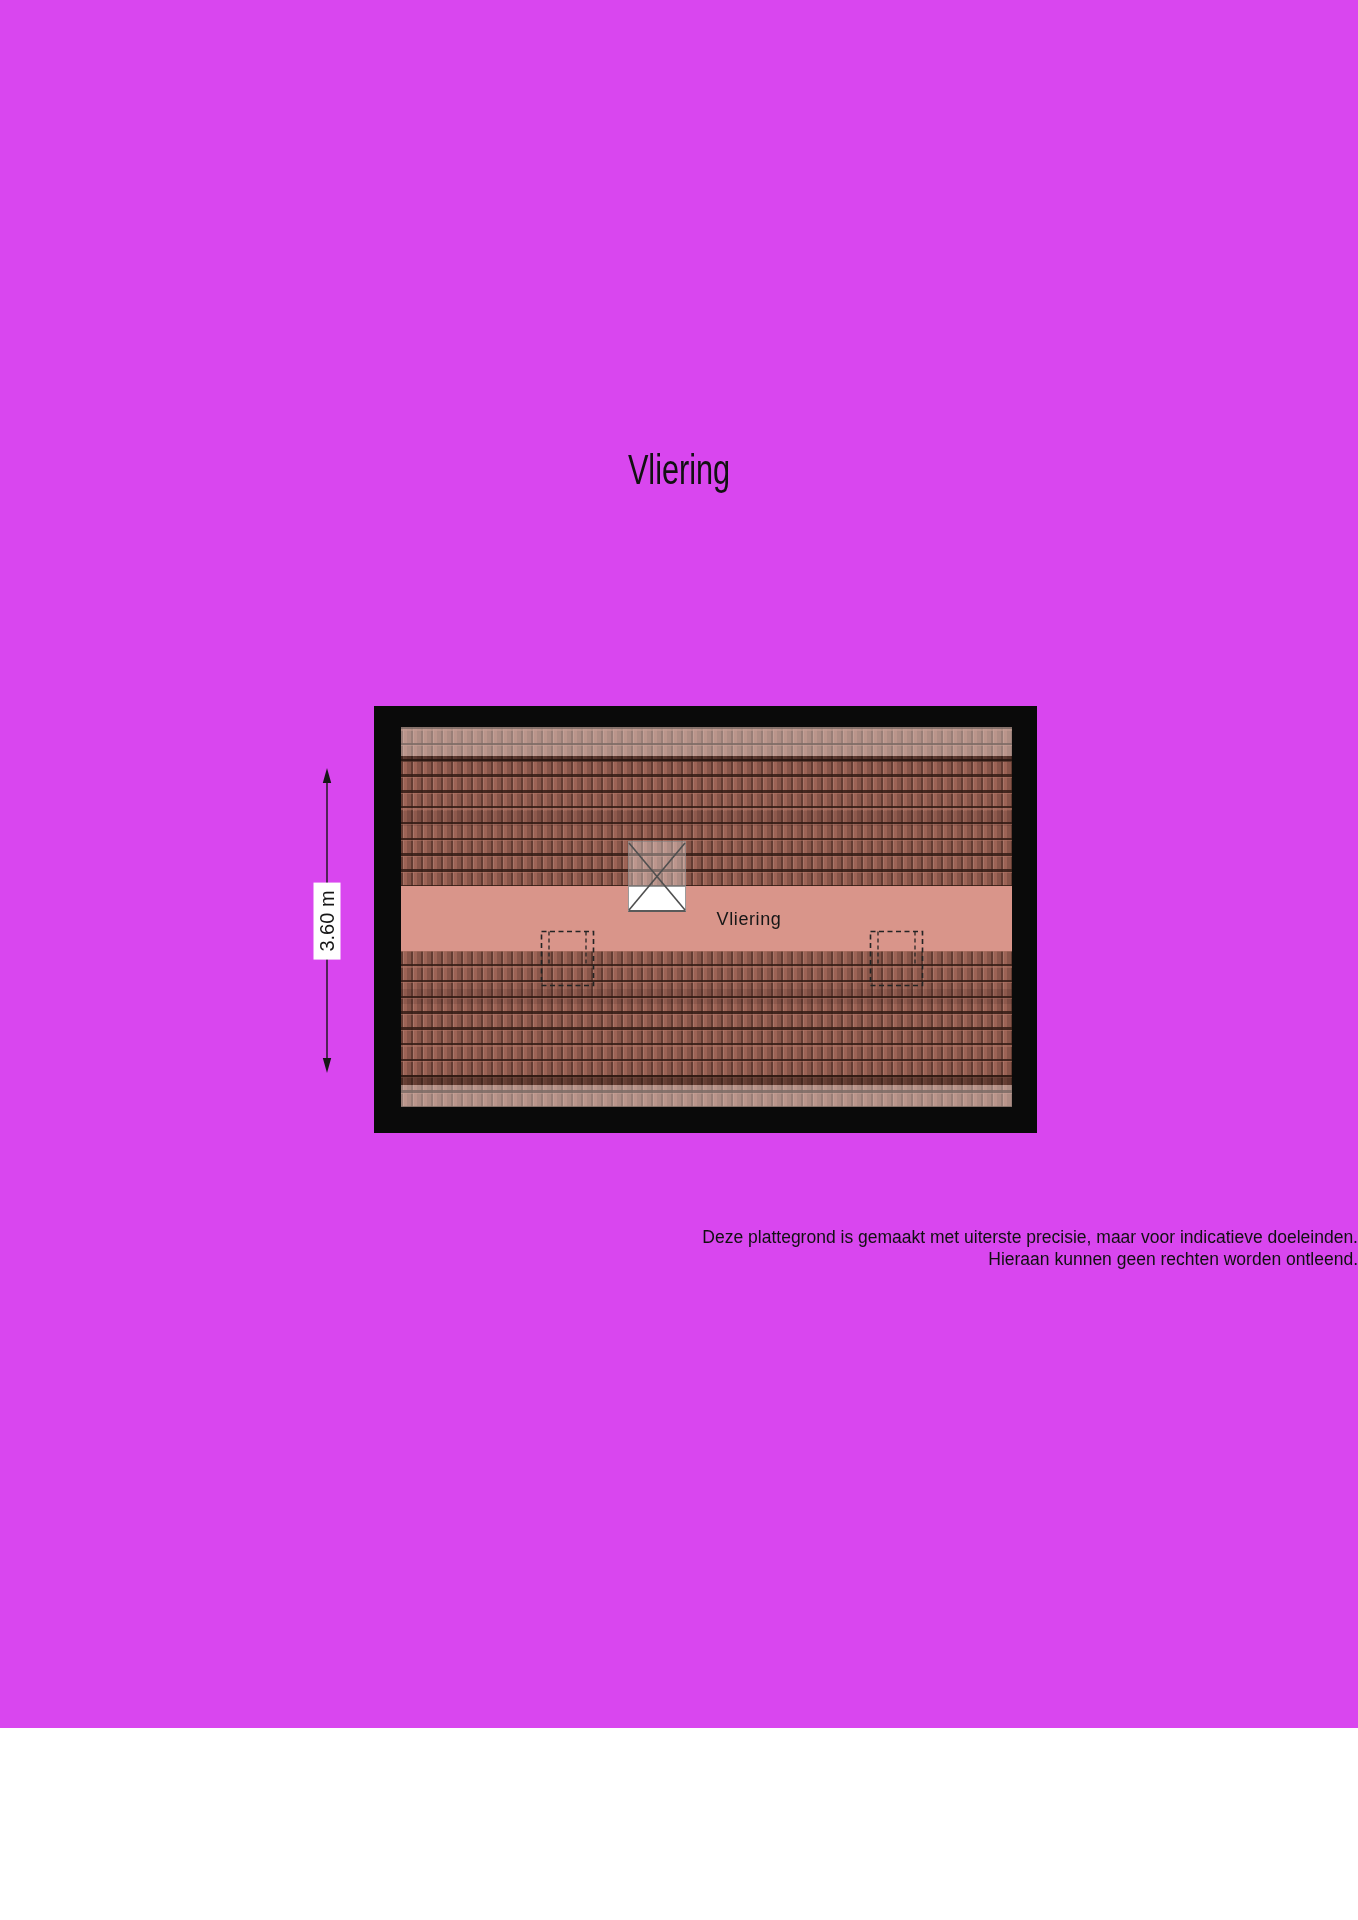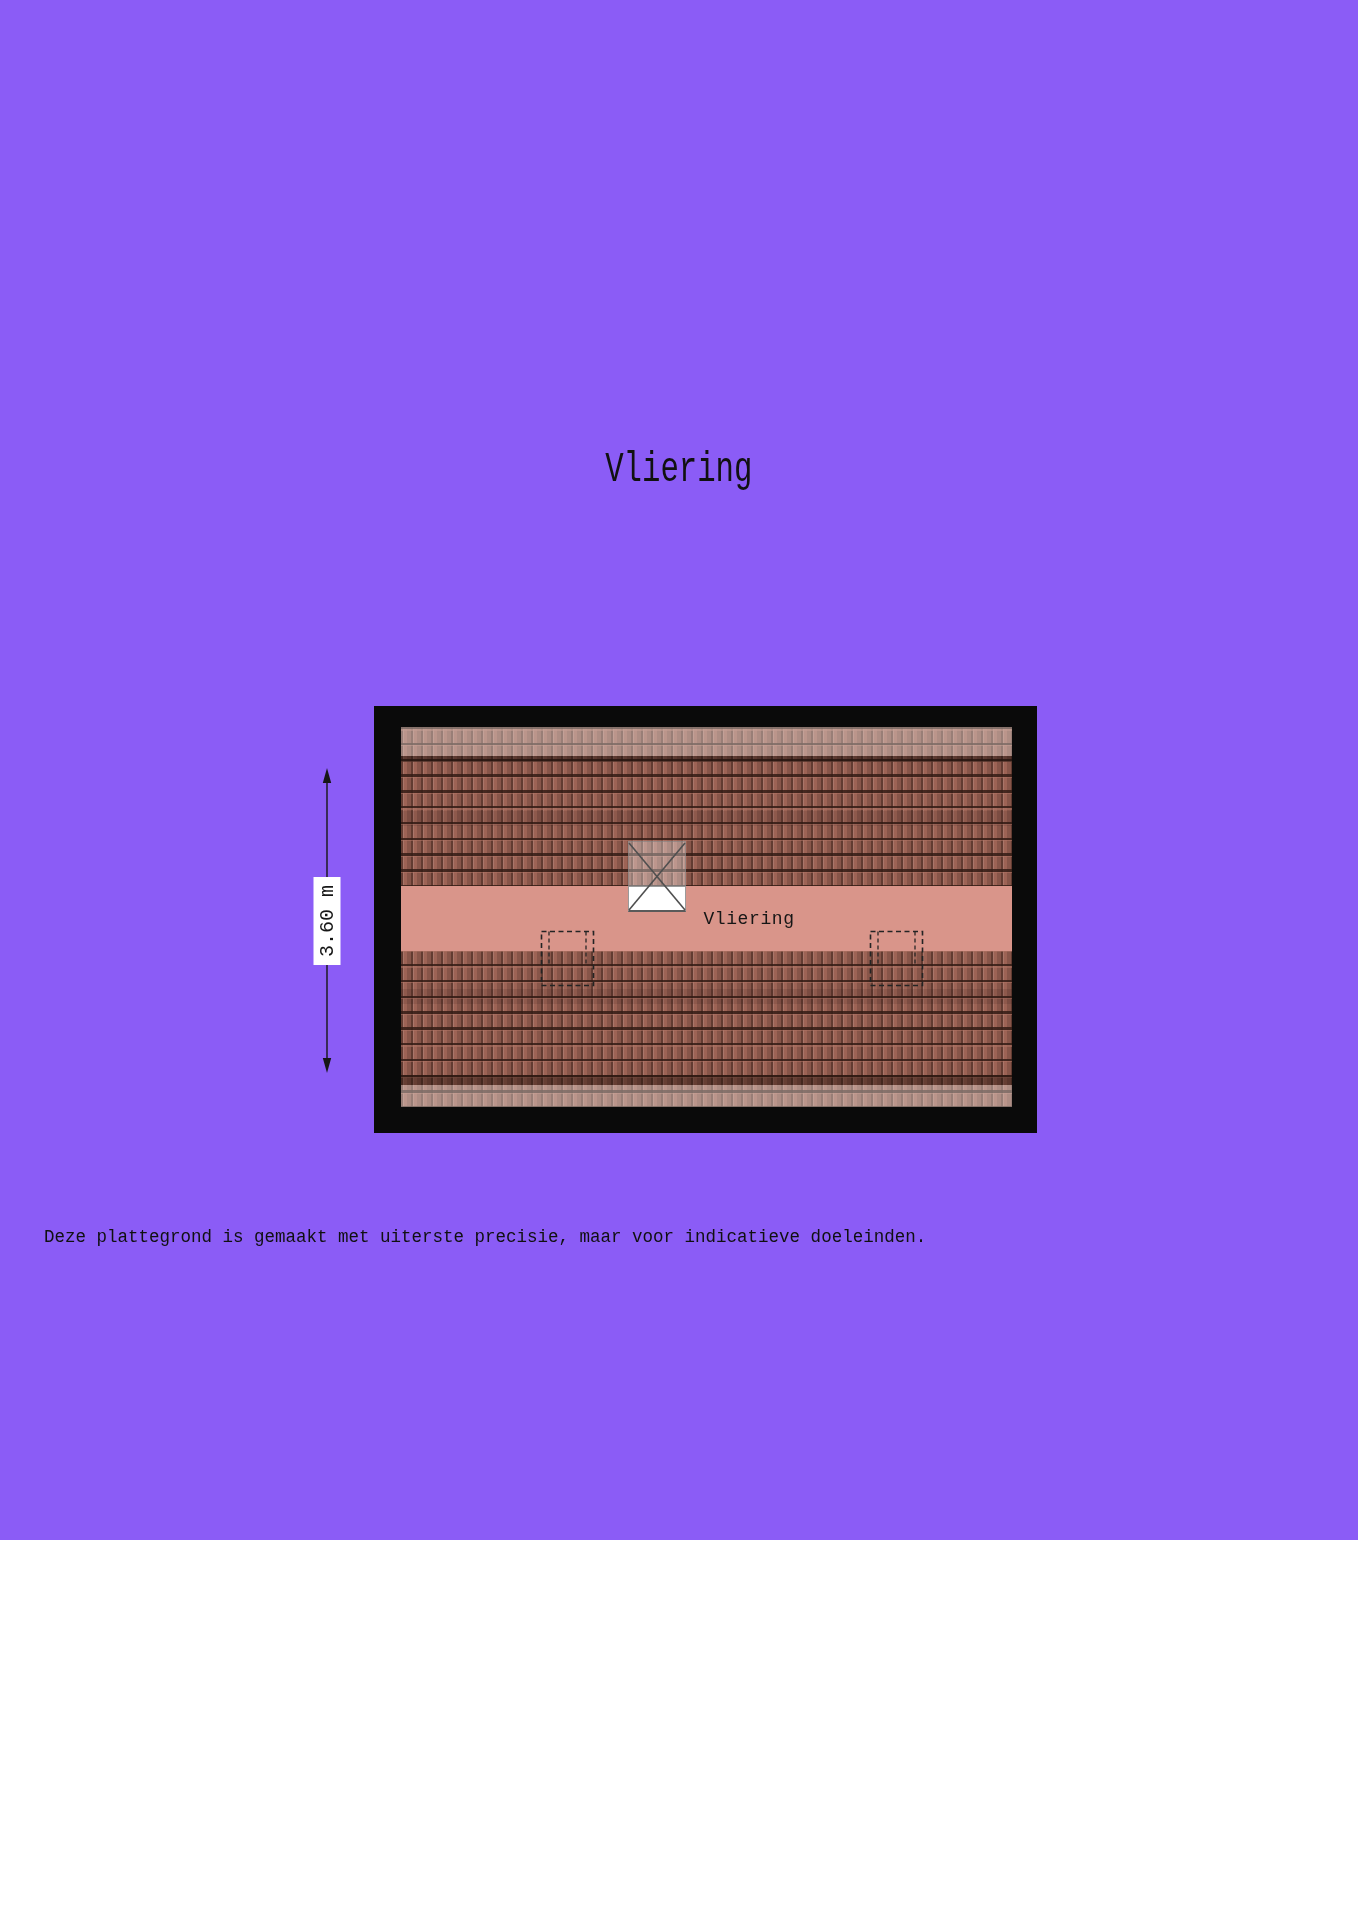--- a/index.html
+++ b/index.html
@@ -1,18 +1,18 @@
 <!DOCTYPE html>
 <html style="--wall: #0a0a0a; --tile: #9d6355; --floor: #d9958a; --ink: #111111;"><head>
 <meta charset="utf-8">
 <style>
   html,body{margin:0;padding:0;background:#fff;}
   .canvas{
-    position:relative;width:1358px;height:1540px;background:#8b5cf6;overflow:hidden;
-    font-family:Liberation Mono, monospace;color:var(--ink,#111);
+    position:relative;width:1358px;height:1728px;background:#d946ef;overflow:hidden;
+    font-family:Liberation Sans, sans-serif;color:var(--ink,#111);
   }
   
   .page-title{
     position:absolute;top:446px;left:0;right:0;text-align:center;
     font-size:42px;font-weight:400;letter-spacing:0;
   }
   .page-title .squeeze{display:inline-block;transform:scaleX(.73);transform-origin:center;}
   
   .plan{
     position:absolute;left:374px;top:706px;width:663px;height:427px;
@@ -71,22 +71,22 @@
   .dim-v .dim-label{
     left:50%;top:50%;transform:translate(-50%,-50%) rotate(-90deg);
     font-size:20px;padding:2px 8px;
   }
   .dim-h .dim-label{
     left:50%;top:50%;transform:translate(-50%,-50%);
     font-size:19px;padding:0 9px;
   }
   
   .disclaimer{
-    position:absolute;top:1226px;left:0;right:0;text-align:left;
-    font-size:17.5px;line-height:22px;color:#101010;padding-left:44px;
+    position:absolute;top:1226px;left:0;right:0;text-align:right;
+    font-size:17.5px;line-height:22px;color:#101010;
   }
 </style>
 </head>
 <body>
 
 <div class="canvas">
 
   <div class="page-title">
     <span class="squeeze">Vliering</span>
   </div>
@@ -133,15 +133,16 @@
       <line x1="15" y1="8" x2="15" y2="297" stroke="#161616" stroke-width="1.4"></line>
       <polygon points="15,0 10.8,15 19.2,15" fill="#161616"></polygon>
       <polygon points="15,305 10.8,290 19.2,290" fill="#161616"></polygon>
     </svg>
     <span class="dim-label">3.60 m</span>
   </div>
 
 
   <div class="disclaimer">
     <div>Deze plattegrond is gemaakt met uiterste precisie, maar voor indicatieve doeleinden.</div>
+    <div>Hieraan kunnen geen rechten worden ontleend.</div>
   </div>
 
 </div>
 
 </body></html>

